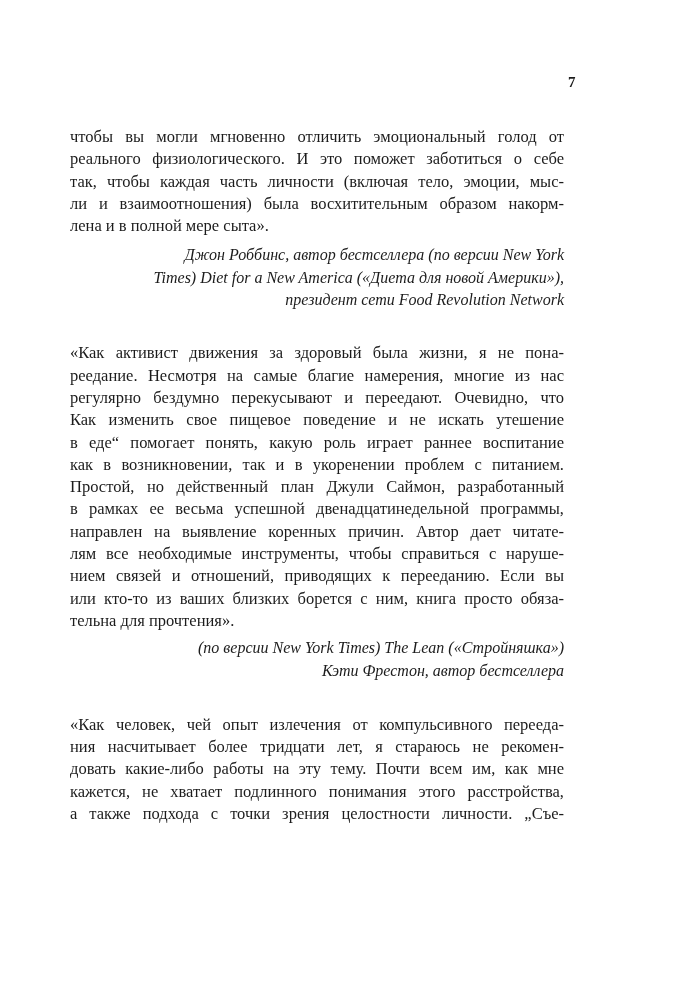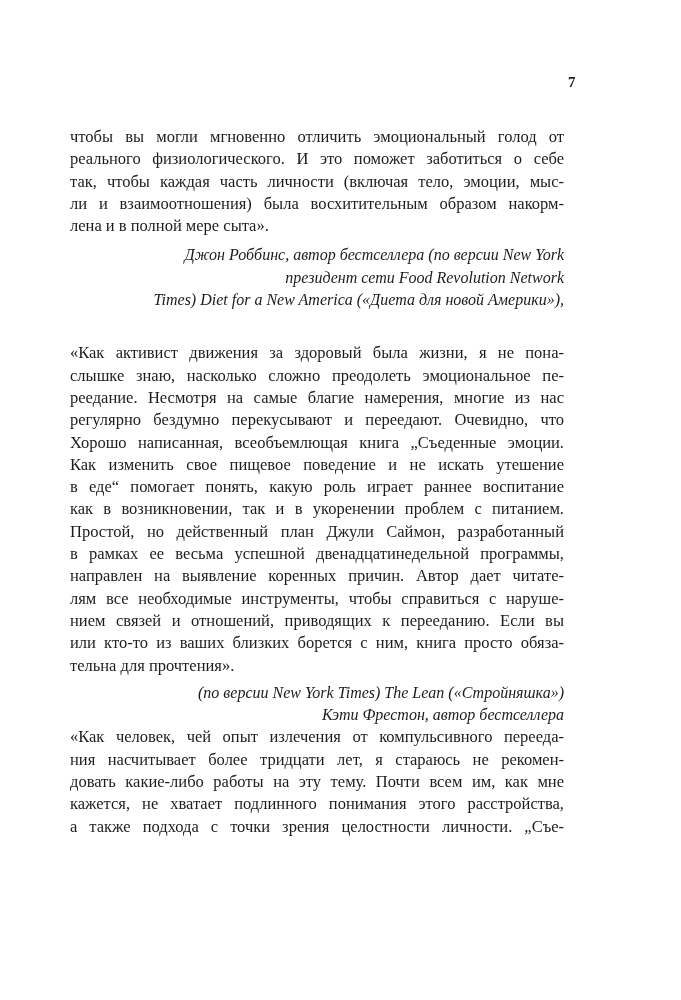--- a/index.html
+++ b/index.html
@@ -44,50 +44,48 @@
   .attr {
     font-size: 16px;
     line-height: 22.3px;
     font-style: italic;
     text-align: right;
   }
   .q1 { margin-top: 36px; }
   .a1 { margin-top: 7px;  }
   .q2 { margin-top: 31px; }
   .a2 { margin-top: 5px;  }
-  .q3 { }
+  .q3 { margin-top: 32px; }
 </style>
 </head>
 <body>
 
 <div class="page">
   <div class="content">
 
     <div class="folio">7</div>
 
     <section class="para q1">
       <div class="line">чтобы вы могли мгновенно отличить эмоциональный голод от</div>
       <div class="line">реального физиологического. И это поможет заботиться о себе</div>
       <div class="line">так, чтобы каждая часть личности (включая тело, эмоции, мыс-</div>
       <div class="line">ли и взаимоотношения) была восхитительным образом накорм-</div>
       <div class="line end">лена и в полной мере сыта».</div>
     </section>
 
     <section class="attr a1">
       <div>Джон Роббинс, автор бестселлера (по версии New York</div>
+      <div>Times) Diet for a New America («Диета для новой Америки»),</div>
       <div>президент сети Food Revolution Network</div>
-      <div>Times) Diet for a New America («Диета для новой Америки»),</div>
     </section>
 
     <section class="para q2">
       <div class="line">«Как активист движения за здоровый была жизни, я не пона-</div>
-      <div class="line">слышке знаю, насколько сложно преодолеть эмоциональное пе-</div>
       <div class="line">реедание. Несмотря на самые благие намерения, многие из нас</div>
       <div class="line">регулярно бездумно перекусывают и переедают. Очевидно, что</div>
-      <div class="line">Хорошо написанная, всеобъемлющая книга „Съеденные эмоции.</div>
       <div class="line">Как изменить свое пищевое поведение и не искать утешение</div>
       <div class="line">в еде“ помогает понять, какую роль играет раннее воспитание</div>
       <div class="line">как в возникновении, так и в укоренении проблем с питанием.</div>
       <div class="line">Простой, но действенный план Джули Саймон, разработанный</div>
       <div class="line">в рамках ее весьма успешной двенадцатинедельной программы,</div>
       <div class="line">направлен на выявление коренных причин. Автор дает читате-</div>
       <div class="line">лям все необходимые инструменты, чтобы справиться с наруше-</div>
       <div class="line">нием связей и отношений, приводящих к перееданию. Если вы</div>
       <div class="line">или кто-то из ваших близких борется с ним, книга просто обяза-</div>
       <div class="line end">тельна для прочтения».</div>

